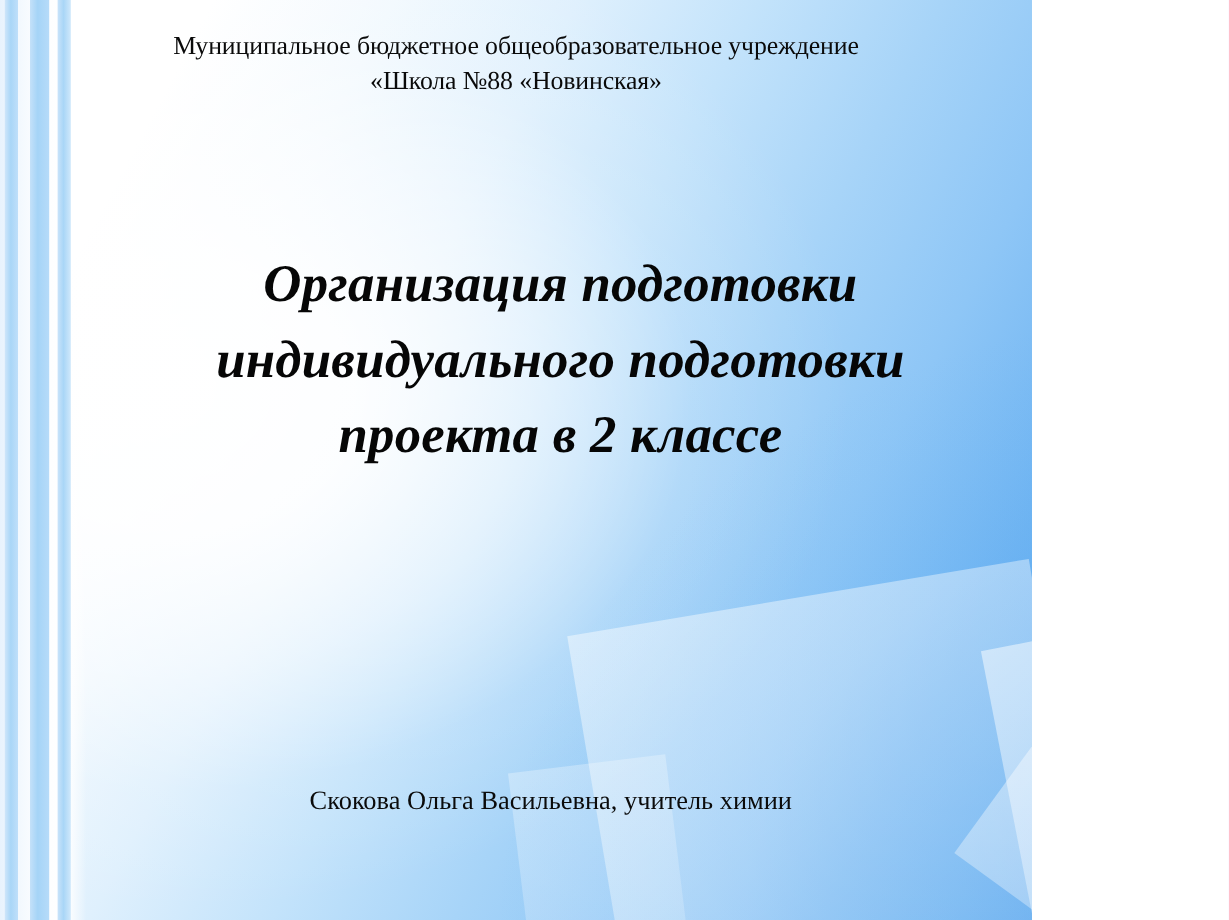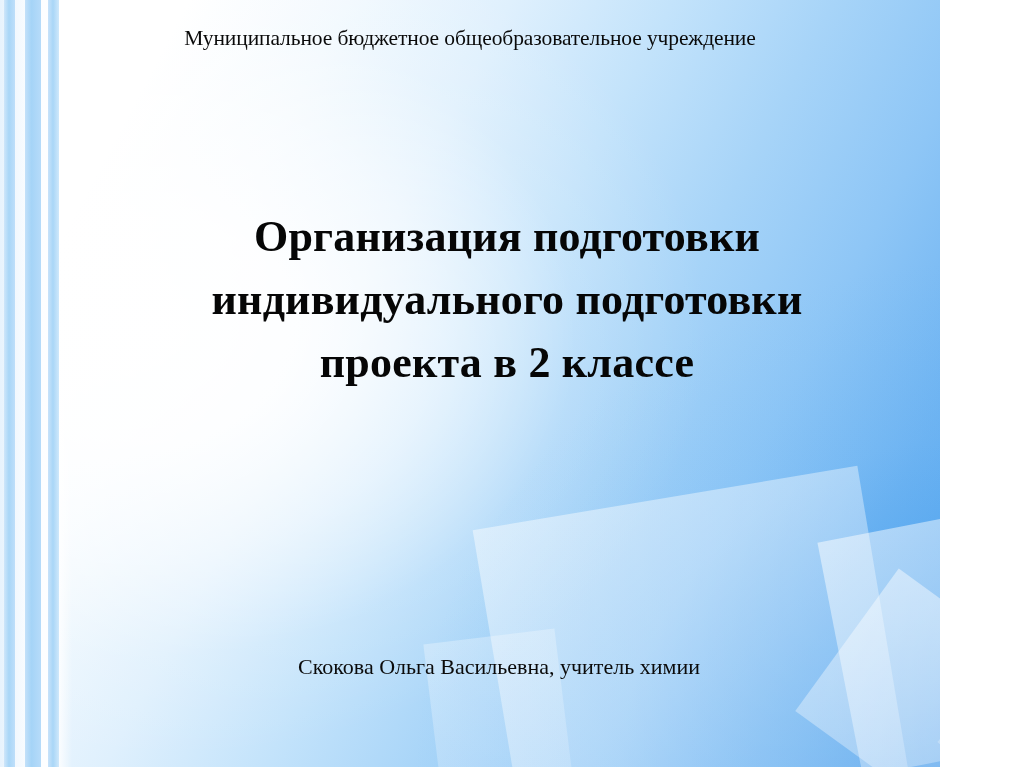--- a/index.html
+++ b/index.html
@@ -3,21 +3,21 @@
 <meta charset="utf-8">
 <title>Slide</title>
 <style>
   html, body {
     margin: 0;
     padding: 0;
     background: #ffffff;
   }
   #slide {
     position: relative;
-    width: 940px;
+    width: 860px;
     height: 767px;
     overflow: hidden;
     font-family: "Liberation Serif", "DejaVu Serif", serif;
     background: #d946ef;
   }
 
   
   .bg-base {
     position: absolute;
     inset: 0;
@@ -139,20 +139,21 @@
   }
   .header-line { display: block; white-space: nowrap; }
 
   .title {
     position: absolute;
     left: 120px;
     right: 46px;
     top: 205px;
     text-align: center;
     font-weight: bold;
+    font-style: italic;
     font-size: 44px;
     line-height: 63px;
     color: #060606;
     letter-spacing: 0.2px;
   }
   .title-line { display: block; white-space: nowrap; }
 
   .author {
     position: absolute;
     left: 16px; right: 0;
@@ -182,20 +183,21 @@
 
   <div class="stripes">
     <div class="stripe-wash"></div>
     <div class="stripe stripe-1"></div>
     <div class="stripe stripe-2"></div>
     <div class="stripe stripe-3"></div>
   </div>
 
   <div class="header">
     <span class="header-line">Муниципальное бюджетное общеобразовательное учреждение</span>
+    <span class="header-line">«Школа №88 «Новинская»</span>
   </div>
 
   <div class="title">
     <span class="title-line">Организация подготовки</span>
     <span class="title-line">индивидуального подготовки</span>
     <span class="title-line">проекта в 2 классе</span>
   </div>
 
   <div class="author">Скокова Ольга Васильевна, учитель химии</div>
 

